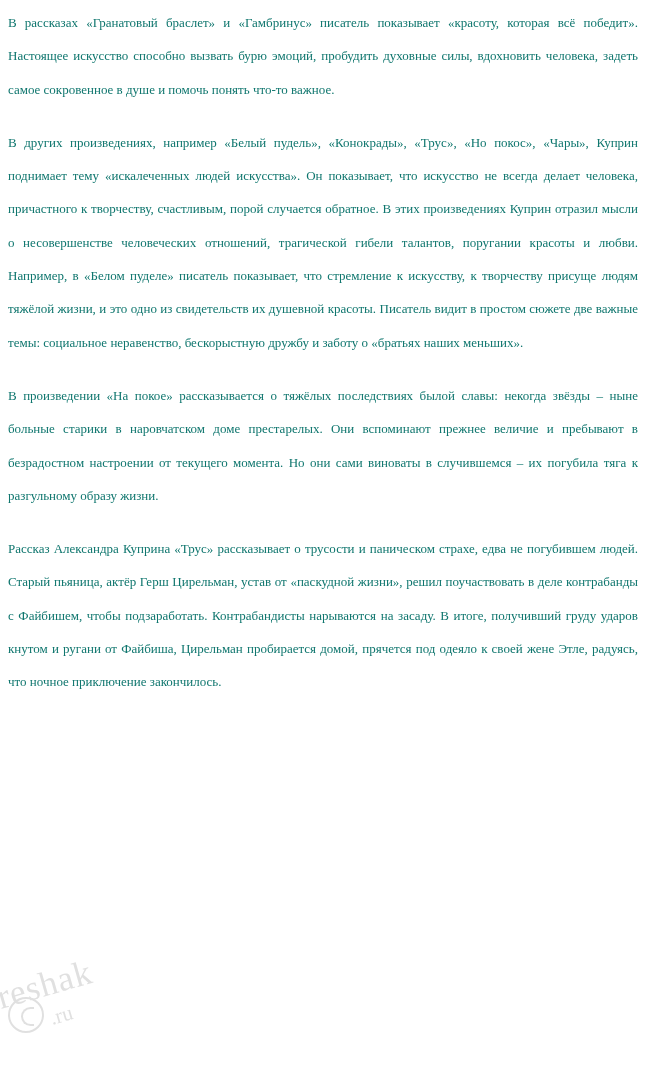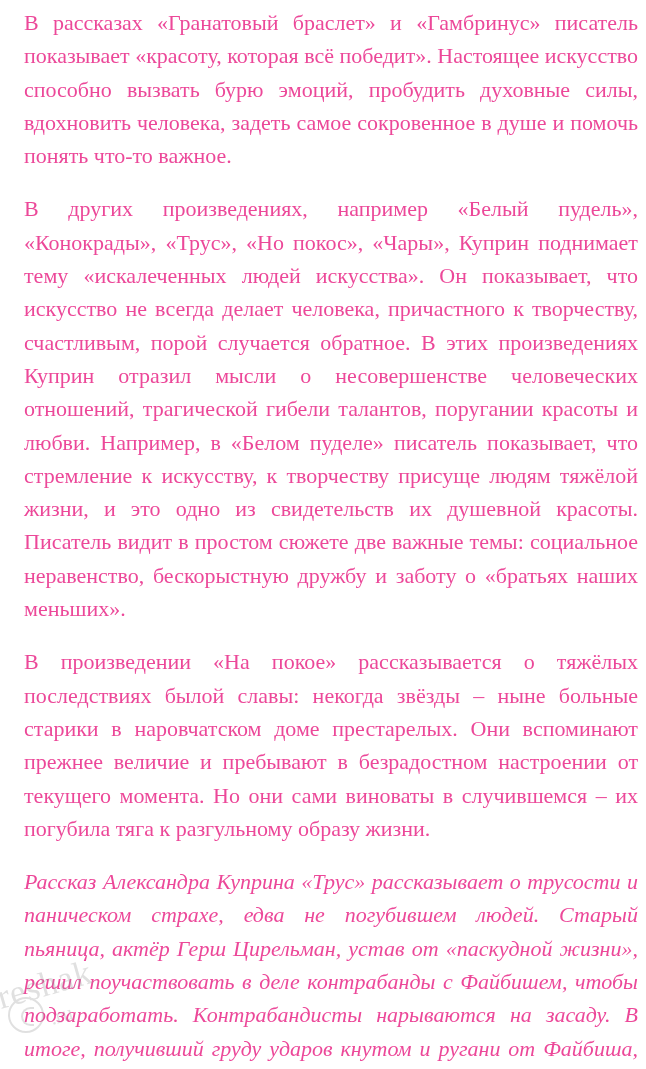--- a/index.html
+++ b/index.html
@@ -18,31 +18,30 @@
   #page {
     position: absolute;
     top: 0;
     left: 0;
     width: 646px;
     height: 1069px;
     box-sizing: border-box;
     padding: 6px 8px 0 8px;
   }
   .para {
-    font-size: 22px;
+    font-size: 13px;
     line-height: 33.3px;
     text-align: justify;
     text-justify: inter-word;
-    margin: 0 0 20px 16px;
-    color: #ec4899;
+    margin: 0 0 20px 0;
+    color: #0f766e;
     hyphens: none;
   }
   .para:last-child {
     margin-bottom: 0;
-    font-style: italic;
   }
   
   #watermark {
     position: absolute;
     left: 2px;
     bottom: 6px;
     width: 150px;
     height: 120px;
     pointer-events: none;
     opacity: 0.30;

